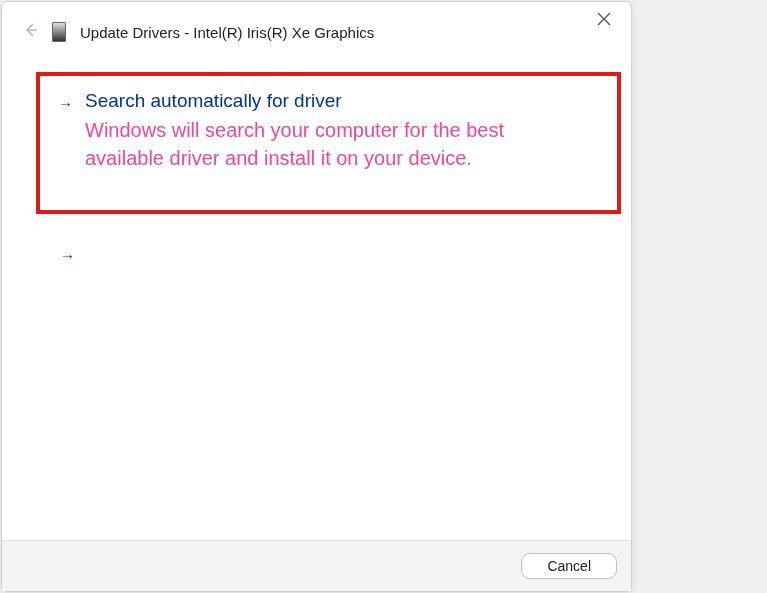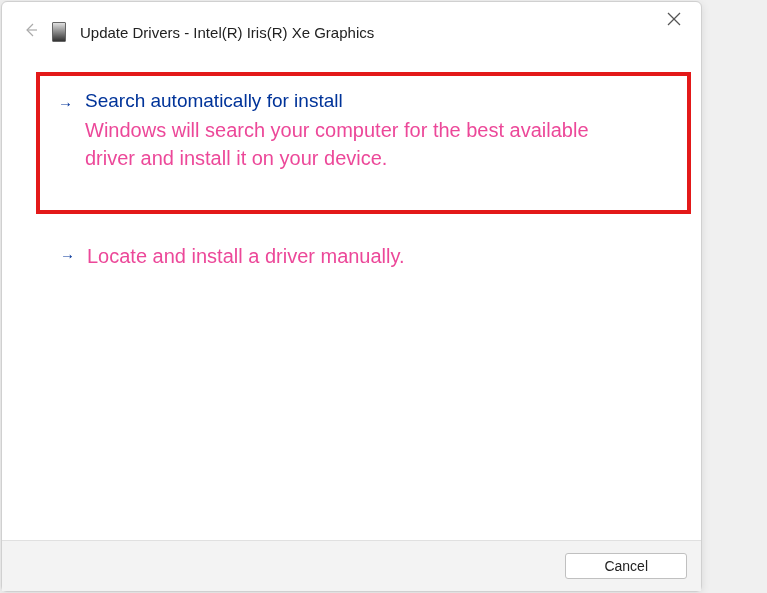--- a/index.html
+++ b/index.html
@@ -9,21 +9,21 @@
     }
     body {
       font-family: "Segoe UI", Tahoma, Geneva, Verdana, sans-serif;
       background: #f0f0f0;
       width: 767px;
       height: 593px;
       overflow: hidden;
     }
     .dialog {
       position: relative;
-      width: 701px;
+      width: 631px;
       height: 591px;
       margin: 1px;
       background: #ffffff;
       border: 1px solid #d0d0d0;
       border-radius: 6px;
       box-shadow: 0 2px 8px rgba(0,0,0,0.1);
       display: flex;
       flex-direction: column;
     }
     .close-btn {
@@ -110,22 +110,22 @@
     .footer {
       background: #f3f3f3;
       border-top: 1px solid #e0e0e0;
       padding: 12px 14px;
       display: flex;
       justify-content: flex-end;
     }
     .cancel-btn {
       background: #ffffff;
       border: 1px solid #c0c0c0;
-      border-radius: 3px;
-      padding: 4px 38px;
+      border-radius: 9px;
+      padding: 4px 25px;
       font-size: 14px;
       font-family: inherit;
       cursor: pointer;
       color: #222;
     }
   </style>
 </head>
 <body>
 
 <div class="dialog">
@@ -146,29 +146,28 @@
     </span>
     <span class="device-icon"></span>
     <span class="header-title">Update Drivers - Intel(R) Iris(R) Xe Graphics</span>
   </div>
 
   <div class="content">
 
     <div class="option highlighted">
       <span class="option-arrow">→</span>
       <div class="option-text">
-        <div class="option-title">Search automatically for install</div>
+        <div class="option-title">Search automatically for driver</div>
         <div class="option-desc">Windows will search your computer for the best available driver and install it on your device.</div>
       </div>
     </div>
 
     <div class="option">
       <span class="option-arrow">→</span>
       <div class="option-text">
-        <div class="option-desc">Locate and install a driver manually.</div>
       </div>
     </div>
   </div>
 
   <div class="footer">
     <button class="cancel-btn">Cancel</button>
   </div>
 
 </div>
 

